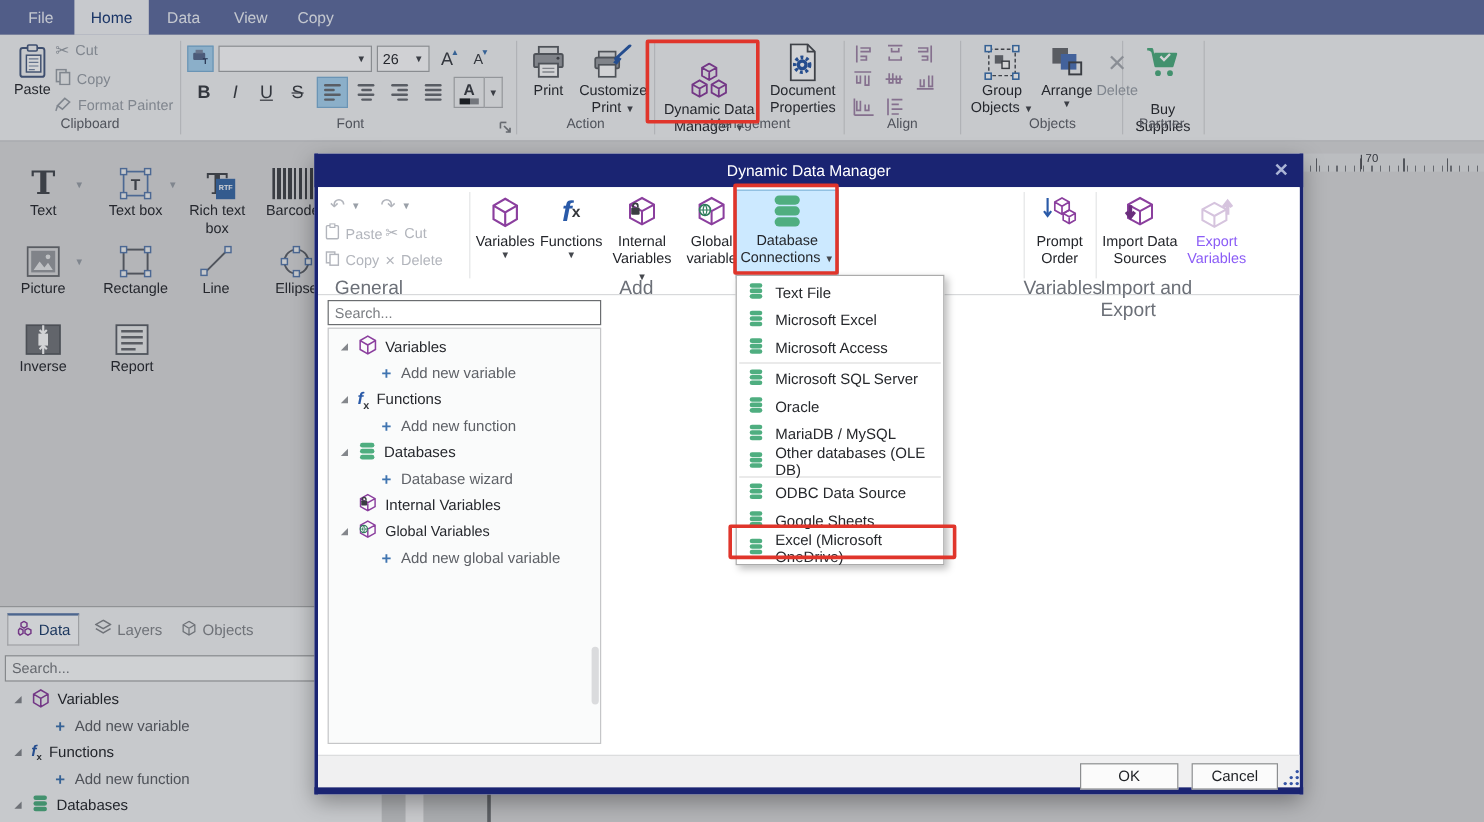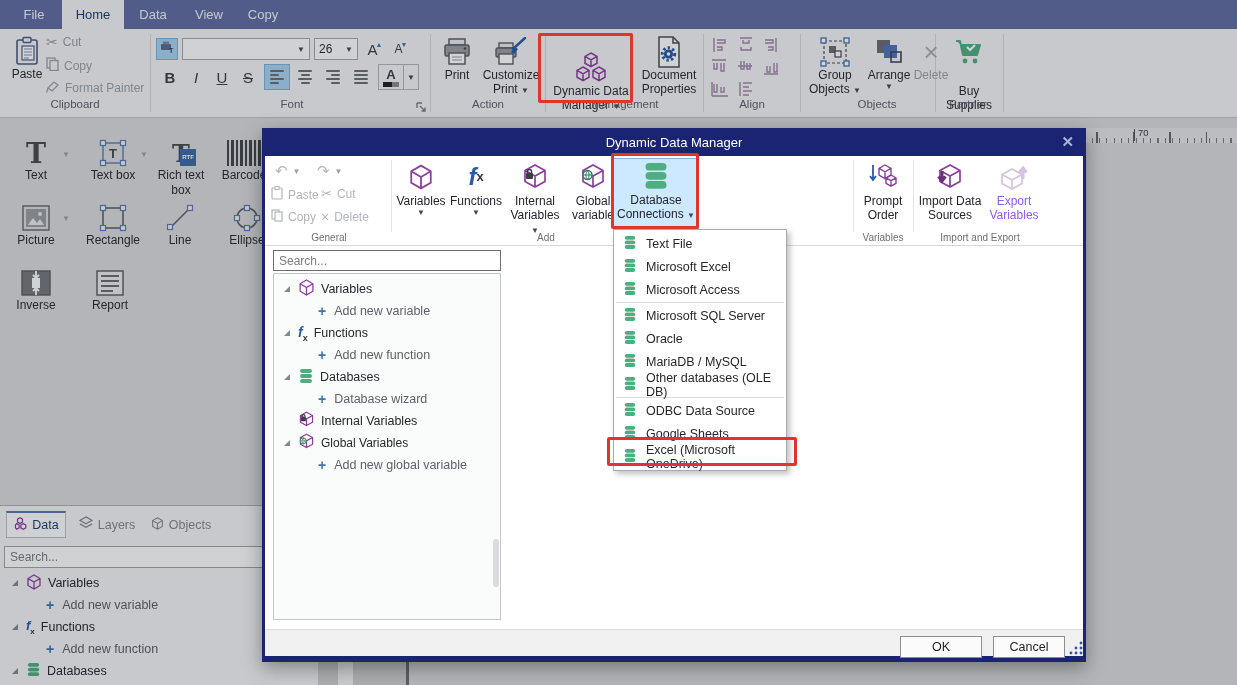--- a/index.html
+++ b/index.html
@@ -60,21 +60,21 @@
           background:#fff;box-shadow:0 6px 18px rgba(0,0,0,0.35);}
   .dtitle{position:absolute;left:-3px;top:0;width:824px;height:28px;background:#1a2472;
           display:flex;align-items:center;justify-content:center;color:#fff;font-size:13px;}
   .dclose{position:absolute;right:12px;top:5px;color:#aab4d6;font-size:15px;font-weight:bold;cursor:default;}
   .dribbon{position:absolute;left:0;top:28px;width:818px;height:90px;background:#fff;border-bottom:1px solid #d8d9db;}
   .db{position:absolute;display:flex;flex-direction:column;align-items:center;
       font-size:12px;line-height:14px;text-align:center;color:#24262b;}
   .db .ic{height:34px;display:flex;align-items:center;justify-content:center;}
   .db.sel{background:#cce9ff;border:1px solid #84b7db;}
   .db.dis{color:#8b5cf6;}
-  .dgl{position:absolute;top:76px;font-size:10px;color:#6c7078;text-align:center;}
+  .dgl{position:absolute;top:76px;font-size:16px;color:#6c7078;text-align:left;}
   .dsep{position:absolute;top:4px;width:1px;height:72px;background:#e4e5e7;}
   .gdis{color:#b2b5bc;}
   .dsearch{position:absolute;left:8px;top:122px;width:228px;height:21px;border:1px solid #6b6d70;
            font-size:12px;padding:0 5px;color:#26282d;}
   .dsearch::placeholder{color:#7a7d82;}
   .dtree{position:absolute;left:8px;top:145px;width:228px;height:347px;border:1px solid #c5c6c8;background:#fafbfb;}
   .dfoot{position:absolute;left:0;top:501px;width:818px;height:27px;background:#f0f0f1;border-top:1px solid #dcddde;}
   .btn{position:absolute;height:22px;background:#fbfbfb;border:1px solid #8c8e90;
        display:flex;align-items:center;justify-content:center;font-size:12.5px;color:#1e2024;}
   

